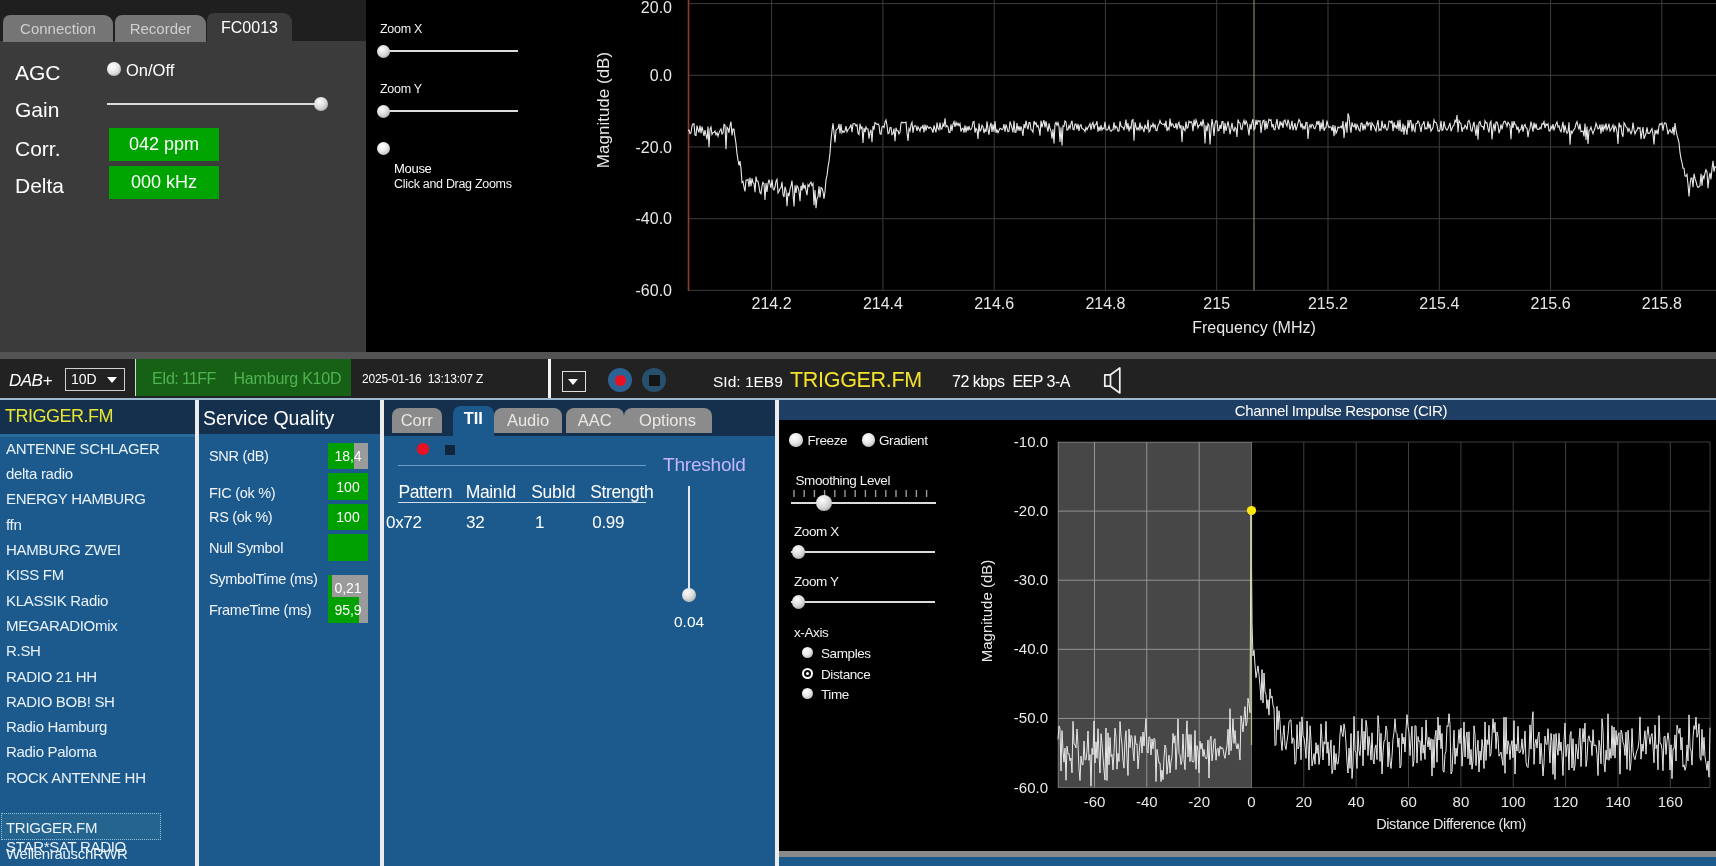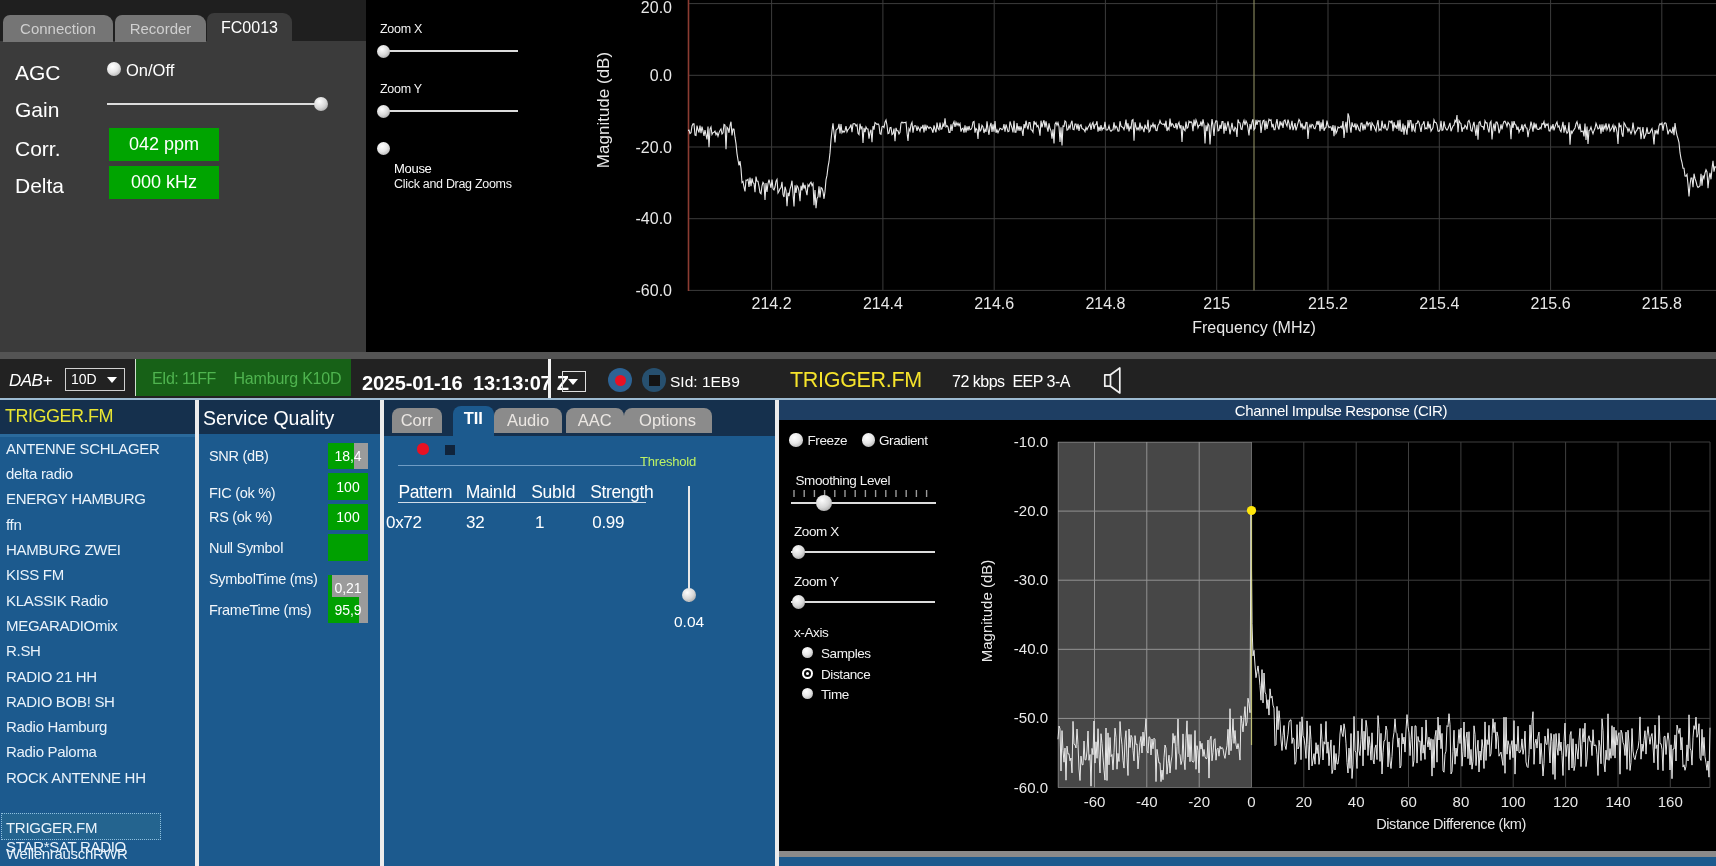--- a/index.html
+++ b/index.html
@@ -16,21 +16,21 @@
 .radio { border-radius:50%; background:radial-gradient(circle at 38% 32%, #ffffff 0%, #e8e8e8 45%, #9f9f9f 100%); }
 .sltrack { height:2px; background:#dcdcdc; }
 .sthumb { border-radius:50%; background:radial-gradient(circle at 38% 32%, #fdfdfd 0%, #d8d8d8 50%, #8f8f8f 100%); }
 .gbox { left:109px; width:110px; height:33px; background:#00a400; color:#fff;
   font-size:18px; text-align:center; line-height:33px; }
 .wlab { color:#f2f2f2; font-size:12.5px; letter-spacing:-0.3px; }
 
 #gstrip { left:0; top:352px; width:1716px; height:7px; background:#545454; }
 #dabbar { left:0; top:359px; width:1716px; height:40px; background:#222222; }
 #lightline { left:0; top:398px; width:1716px; height:2px; background:#9dbbd2; }
-.bart { color:#fff; font-size:20px; top:372px;font-weight:bold; }
+.bart { color:#fff; font-size:12px; top:372px; }
 
 #b-list { left:0; top:400px; width:195px; height:466px; background:#1c5a8e; }
 #b-list-h { left:0; top:400px; width:195px; height:34px; background:#15304d; }
 #b-list-l { left:0; top:433.5px; width:195px; height:3px; background:#2a6a9c; }
 .sitem { position:absolute; left:6px; color:#eaf3fb; font-size:15px; letter-spacing:-0.3px; height:21px; line-height:21px; white-space:nowrap; }
 #split1 { left:195px; top:400px; width:3.5px; height:466px; background:#ececec; }
 #b-sq { left:198.5px; top:400px; width:181.5px; height:466px; background:#1c5a8e; }
 #b-sq-h { left:198.5px; top:400px; width:181.5px; height:34px; background:#15304d; }
 .sqlab { position:absolute; left:209px; color:#f2f6fa; font-size:14.5px; letter-spacing:-0.3px; transform:translateY(-50%); white-space:nowrap; }
 .sqbox { position:absolute; left:328px; width:40px; height:26.3px; background:#9b9b9b; }
@@ -128,21 +128,21 @@
 <div class="abs" style="left:233.5px;top:370px;color:#4fb44f;font-size:16px;letter-spacing:-0.2px;">Hamburg K10D</div>
 <div class="abs bart" style="left:362px;letter-spacing:-0.2px;">2025-01-16&nbsp; 13:13:07 Z</div>
 <div class="abs" style="left:548px;top:359px;width:3px;height:40px;background:#f2f2f2;"></div>
 <div class="abs" style="left:562px;top:370.5px;width:24px;height:21.5px;border:1.5px solid #e0e0e0;">
       <span style="position:absolute;left:5px;top:7px;width:0;height:0;border-left:5.5px solid transparent;border-right:5.5px solid transparent;border-top:6px solid #fff;"></span>
     </div>
 <div class="abs" style="left:608px;top:368px;width:24px;height:24px;border-radius:50%;background:#2d6394;"></div>
 <div class="abs" style="left:614.5px;top:374.5px;width:11px;height:11px;border-radius:50%;background:#e81123;"></div>
 <div class="abs" style="left:642px;top:368px;width:24px;height:24px;border-radius:50%;background:#27506f;"></div>
 <div class="abs" style="left:648.5px;top:374.5px;width:11px;height:11px;background:#141414;"></div>
-<div class="abs" style="left:670px;top:372.5px;color:#fff;font-size:15.5px;">SId: 1EB9</div>
+<div class="abs" style="left:713px;top:372.5px;color:#fff;font-size:15.5px;">SId: 1EB9</div>
 <div class="abs" style="left:790px;top:368px;color:#f5e32b;font-size:21.5px;letter-spacing:-0.3px;">TRIGGER.FM</div>
 <div class="abs" style="left:952px;top:372.5px;color:#fff;font-size:16px;letter-spacing:-0.5px;">72 kbps&nbsp; EEP 3-A</div>
 <svg class="abs" style="left:1103px;top:367px;" width="19" height="27" viewBox="0 0 19 27">
   <path d="M1.8 7.8 L7.5 7.8 L16.8 1 L16.8 26 L7.5 19.2 L1.8 19.2 Z M7.5 7.8 L7.5 19.2" fill="none" stroke="#f0f0f0" stroke-width="1.7" stroke-linejoin="round"></path>
 </svg>
 <div class="abs" id="lightline"></div>
 
 <div class="abs" id="b-list"></div>
 <div class="abs" id="b-list-h"></div>
 <div class="abs" id="b-list-l"></div>
@@ -214,21 +214,21 @@
 <div class="abs" style="left:397.6px;top:464.6px;width:248px;height:1.5px;background:#6f9cc4;"></div>
 <div class="abs th" style="left:398.5px;top:482px;">Pattern</div>
 <div class="abs th" style="left:465.8px;top:482px;">MainId</div>
 <div class="abs th" style="left:531.3px;top:482px;">SubId</div>
 <div class="abs th" style="left:590.3px;top:482px;">Strength</div>
 <div class="abs" style="left:397.6px;top:501.5px;width:248px;height:1px;background:#d0dce8;"></div>
 <div class="abs tr" style="left:386px;top:512.5px;">0x72</div>
 <div class="abs tr" style="left:466px;top:512.5px;">32</div>
 <div class="abs tr" style="left:535px;top:512.5px;">1</div>
 <div class="abs tr" style="left:592.3px;top:512.5px;">0.99</div>
-<div class="abs" style="left:640px;top:454px;color:#bef264;font-size:13px;letter-spacing:-0.2px;">Threshold</div>
+<div class="abs" style="left:663px;top:454px;color:#c4b5fd;font-size:19px;letter-spacing:-0.2px;">Threshold</div>
 <div class="abs" style="left:687.8px;top:485.7px;width:2px;height:116px;background:#e8e8e8;"></div>
 <div class="abs sthumb" style="left:681.5px;top:587.5px;width:14.5px;height:14.5px;"></div>
 <div class="abs" style="left:674px;top:613px;color:#fff;font-size:15.5px;">0.04</div>
 <div class="abs" id="split3"></div>
 
 <div class="abs" id="b-cir"></div>
 <div class="abs" id="cir-title"></div>
 <div class="abs" style="left:1341px;top:409.5px;transform:translate(-50%,-50%);color:#fff;font-size:15px;letter-spacing:-0.4px;white-space:nowrap;">Channel Impulse Response (CIR)</div>
 
 <div class="abs radio" style="left:789px;top:433px;width:13.5px;height:13.5px;"></div>

